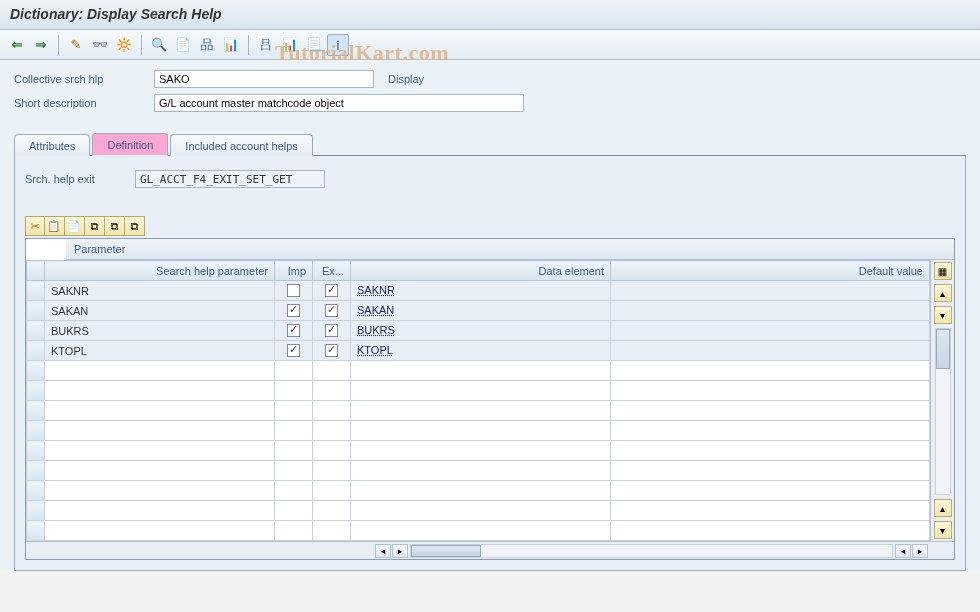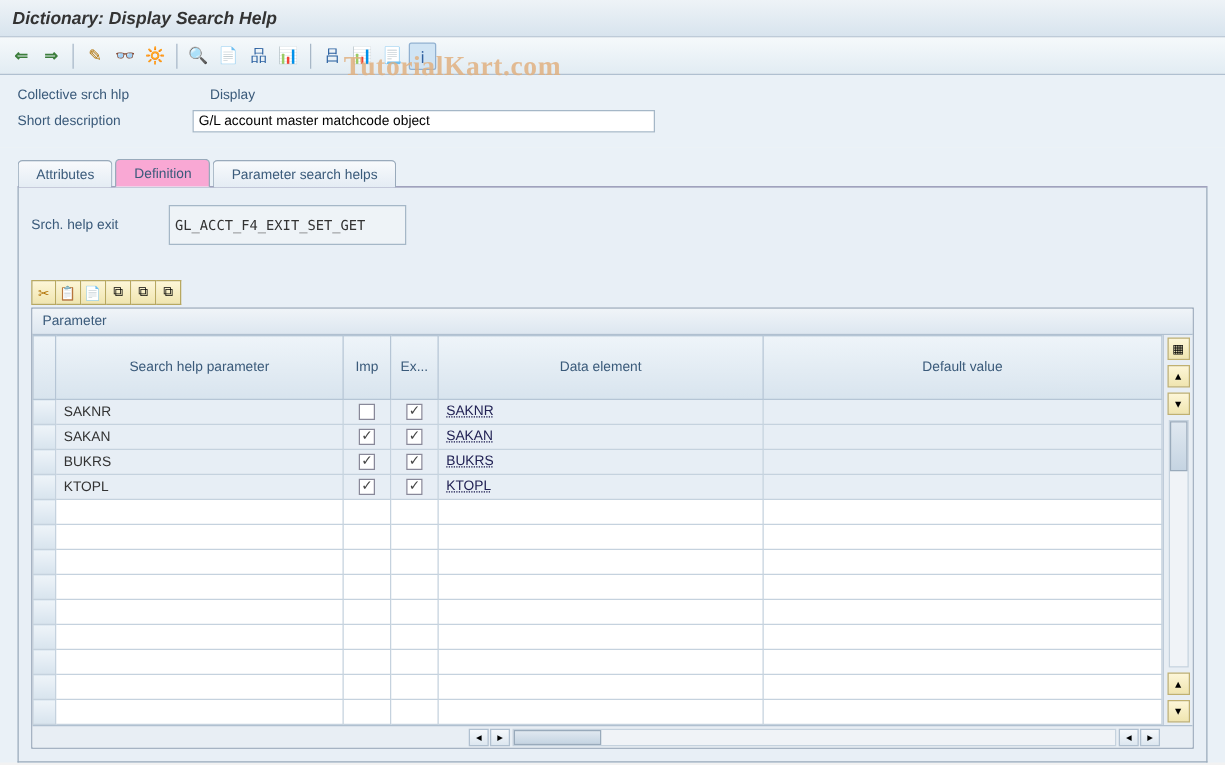--- a/index.html
+++ b/index.html
@@ -24,34 +24,34 @@
   
   .tabs-area { background: #eaf1f7; padding: 8px 14px 0; }
   .tabs { display: flex; align-items: flex-end; border-bottom: 1px solid #88a; position: relative; }
   .tab { padding: 5px 14px 4px; background: linear-gradient(#f8fafc,#e4ecf4); border: 1px solid #9ab; border-bottom: none; border-radius: 4px 4px 0 0; margin-right: 2px; color: #3a5a7a; cursor: pointer; position: relative; top: 1px; }
   .tab.active { background: #f9a8d4; border-bottom: 1px solid #e8eff6; font-weight: normal; z-index: 2; }
   
   .tab-panel { background: #e8eff6; border: 1px solid #9ab; border-top: none; padding: 14px 10px 10px; }
   
   .exit-row { display: flex; align-items: center; margin-bottom: 28px; }
   .exit-label { width: 110px; color: #3a5a7a; }
-  .exit-input { background: #eef3f7; border: 1px solid #a5b7c7; height: 18px; width: 190px; padding: 15px 4px; font-family: monospace; font-size: 11px; color: #333; }
+  .exit-input { background: #eef3f7; border: 1px solid #a5b7c7; height: 18px; width: 190px; padding: 1px 4px; font-family: monospace; font-size: 11px; color: #333; }
   
   .grid-toolbar { display: flex; gap: 0; margin-bottom: 2px; }
   .gbtn { width: 20px; height: 20px; border: 1px solid #b8a860; background: linear-gradient(#fdf6d8,#f0e5b0); display: inline-flex; align-items: center; justify-content: center; font-size: 11px; cursor: pointer; }
   .gbtn + .gbtn { border-left: none; }
   
   .grid-wrap { border: 1px solid #8a9cb0; background: #fff; }
-  .grid-title { background: linear-gradient(#f0f4f8,#dde7f0); padding: 4px 8px; border-bottom: 1px solid #b0c0d0; color: #3a5a7a; }
+  .grid-title { background: linear-gradient(#f0f4f8,#dde7f0); padding: 4px 8px; border-bottom: 1px solid #b0c0d0; color: #3a5a7a; margin-left: 40px; }
   
   .grid-body { display: flex; }
   .grid-main { flex: 1; overflow: hidden; }
   
   table.grid { border-collapse: collapse; width: 100%; table-layout: fixed; }
-  .grid th { background: linear-gradient(#eef4f9,#d8e4ee); border: 1px solid #b5c5d5; padding: 19px 6px; text-align: center; font-weight: normal; color: #3a5a7a; height: 20px; }
+  .grid th { background: linear-gradient(#eef4f9,#d8e4ee); border: 1px solid #b5c5d5; padding: 3px 6px; text-align: right; font-weight: normal; color: #3a5a7a; height: 20px; }
   .grid td { border: 1px solid #c5d2de; padding: 0; height: 20px; background: #fff; }
   .grid tr.filled td { background: #e7eef5; }
   .rowhead { width: 18px; background: linear-gradient(#eef4f9,#d8e4ee) !important; border: 1px solid #b5c5d5; }
   .cell-txt { padding: 2px 6px; display: block; width: 100%; color: #333; }
   .cell-link { padding: 2px 6px; display: inline-block; color: #225; text-decoration: underline dotted; border-bottom: 1px dotted transparent; }
   .chkcell { text-align: center; }
   .chk { width: 13px; height: 13px; border: 1px solid #889; background: #fff; display: inline-block; vertical-align: middle; position: relative; }
   .chk.checked::after { content: "✓"; position: absolute; top: -2px; left: 1px; font-size: 11px; color: #444; }
   
   .grid-side { width: 24px; background: #e8eef4; border-left: 1px solid #b0c0d0; display: flex; flex-direction: column; align-items: center; }
@@ -88,33 +88,34 @@
   <span class="tbtn" style="color:#c09000">📊</span>
   <span class="tbtn" style="color:#b07000">📃</span>
   <span class="tbtn" style="color:#3060a0;background:#d0e4f4;border:1px solid #90b0d0">ℹ</span>
 </div>
 
 <div class="watermark">TutorialKart.com</div>
 
 <div class="header-form">
   <div class="form-row">
     <span class="form-label">Collective srch hlp</span>
+    <input class="form-input w1" readonly="" value="SAKO" style="">
     <span class="status-text">Display</span>
   </div>
   <div class="form-row">
     <span class="form-label">Short description</span>
     <input class="form-input w2" readonly="" value="G/L account master matchcode object" style="">
   </div>
 </div>
 
 <div class="tabs-area">
   <div class="tabs">
     <div class="tab">Attributes</div>
     <div class="tab active">Definition</div>
-    <div class="tab">Parameter search helps</div>
+    <div class="tab">Included account helps</div>
   </div>
   <div class="tab-panel">
 
     <div class="exit-row">
       <span class="exit-label">Srch. help exit</span>
       <input class="exit-input" readonly="" value="GL_ACCT_F4_EXIT_SET_GET" style="">
     </div>
 
     <div class="grid-toolbar">
       <span class="gbtn" style="color:#b07000">✂</span>

